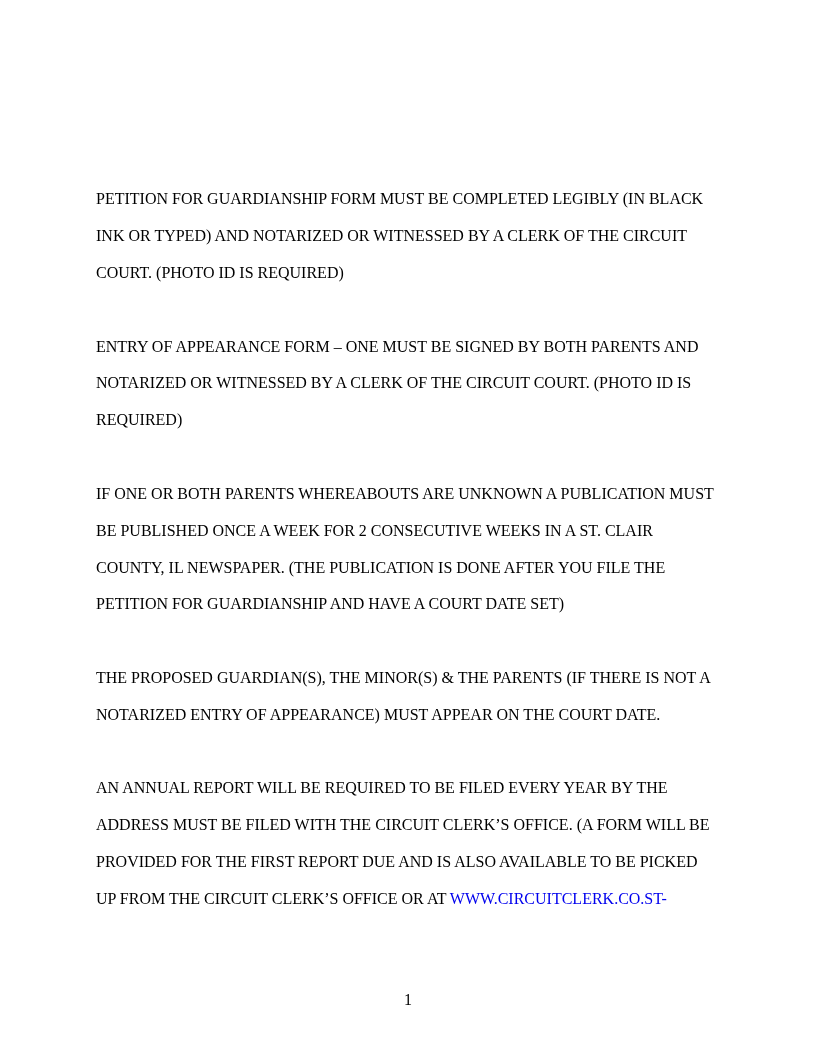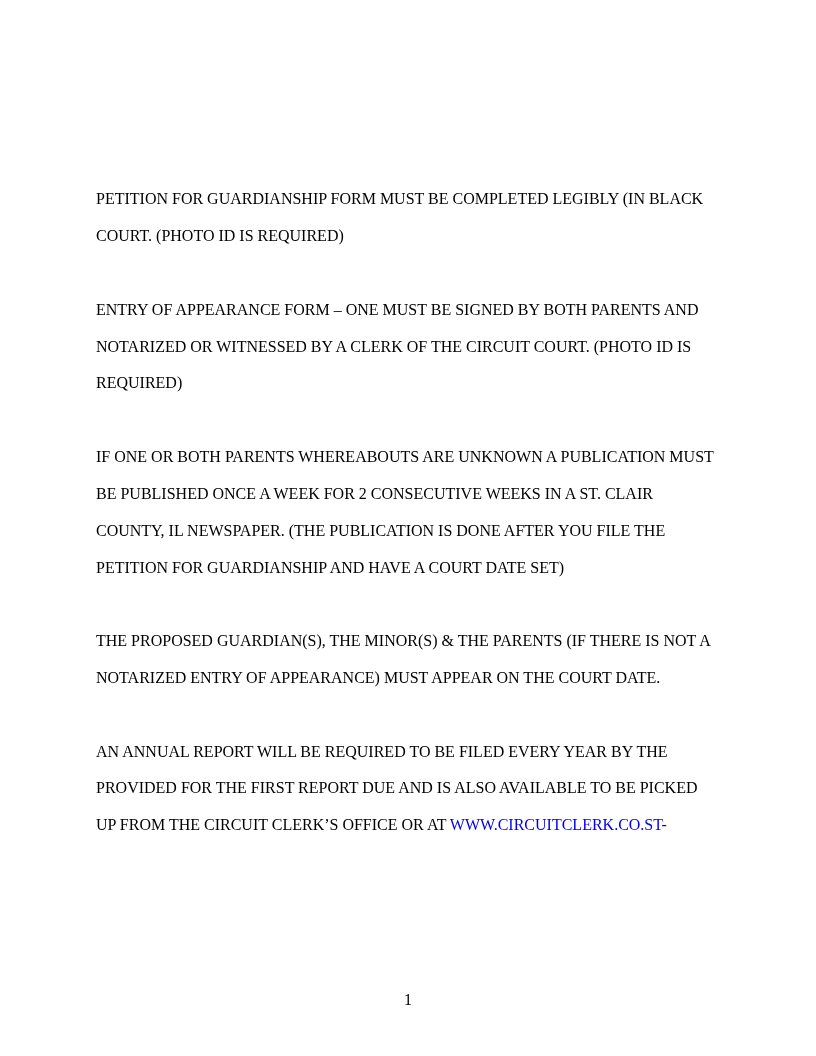--- a/index.html
+++ b/index.html
@@ -52,20 +52,21 @@
     }
   </style>
 </head>
 <body>
 
 <div class="page">
   <div class="content">
 
     <p class="para">
       <span class="line">PETITION FOR GUARDIANSHIP FORM MUST BE COMPLETED LEGIBLY (IN BLACK</span>
+      <span class="line">INK OR TYPED) AND NOTARIZED OR WITNESSED BY A CLERK OF THE CIRCUIT</span>
       <span class="line">COURT.  (PHOTO ID IS REQUIRED)</span>
     </p>
 
     <p class="para">
       <span class="line">ENTRY OF APPEARANCE FORM – ONE MUST BE SIGNED BY BOTH PARENTS AND</span>
       <span class="line">NOTARIZED OR WITNESSED BY A CLERK OF THE CIRCUIT COURT. (PHOTO ID IS</span>
       <span class="line">REQUIRED)</span>
     </p>
 
     <p class="para">
@@ -76,20 +77,21 @@
     </p>
 
 
     <p class="para">
       <span class="line">THE PROPOSED GUARDIAN(S), THE MINOR(S) &amp; THE PARENTS (IF THERE IS NOT A</span>
       <span class="line">NOTARIZED ENTRY OF APPEARANCE) MUST APPEAR ON THE COURT DATE.</span>
     </p>
 
     <p class="para">
       <span class="line">AN ANNUAL REPORT WILL BE REQUIRED TO BE FILED EVERY YEAR BY THE</span>
+      <span class="line">ADDRESS MUST BE FILED WITH THE CIRCUIT CLERK’S OFFICE.  (A FORM WILL BE</span>
       <span class="line">PROVIDED FOR THE FIRST REPORT DUE AND IS ALSO AVAILABLE TO BE PICKED</span>
       <span class="line"><span>UP FROM THE CIRCUIT CLERK’S OFFICE OR AT </span><a class="link">WWW.CIRCUITCLERK.CO.ST-</a></span>
       
     </p>
 
   </div>
 
   <div class="page-number">1</div>
 </div>
 

